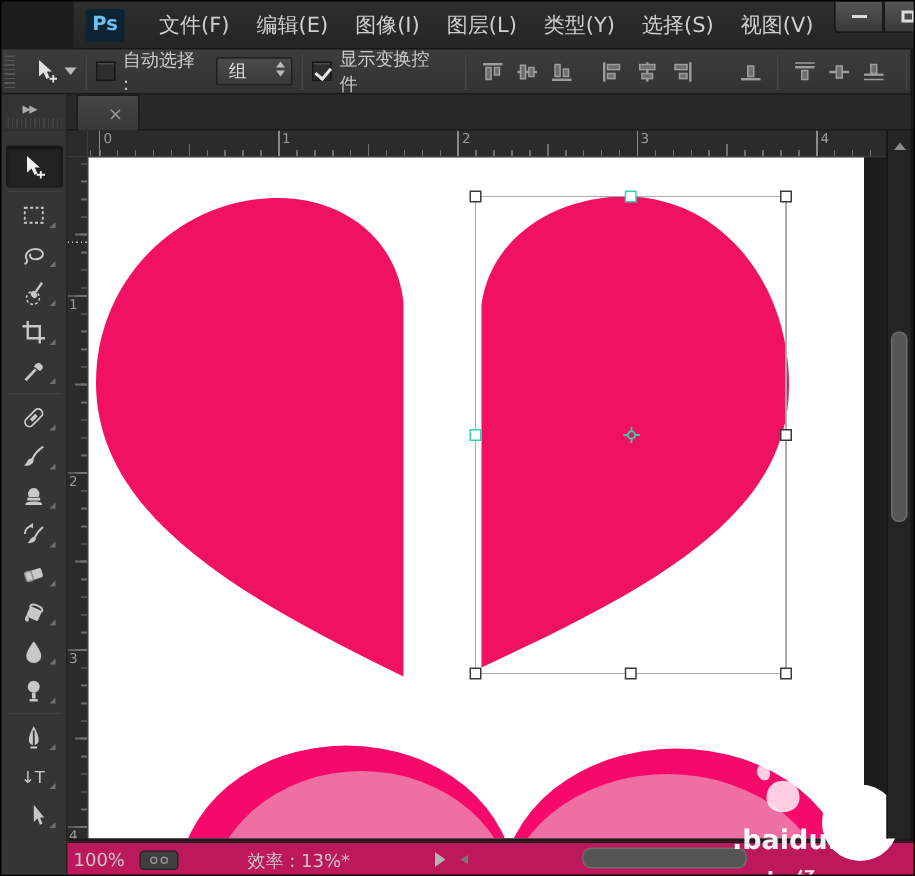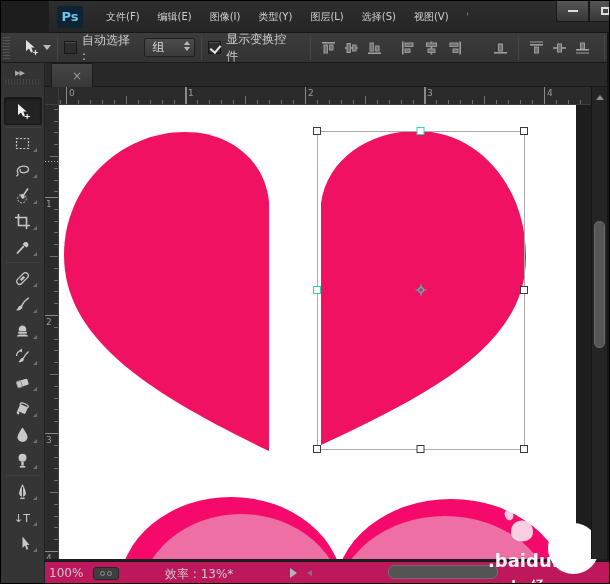--- a/index.html
+++ b/index.html
@@ -5,21 +5,21 @@
   html,body{margin:0;padding:0;background:#111;}
   *{box-sizing:border-box;font-family:"DejaVu Sans","Liberation Sans",sans-serif;}
   #app{position:relative;width:610px;height:584px;background:#1d1d1d;overflow:hidden;
        border:1px solid #000;}
   
   .titlebar{position:absolute;left:0;top:0;width:610px;height:32px;background:linear-gradient(#2e2e2e,#252525);
             border-bottom:1px solid #171717;display:flex;align-items:center;margin-left:48px;}
   .ps-logo{width:26px;height:22px;margin-left:8px;background:#0c2433;color:#6cc3f0;font-weight:bold;
            font-size:13px;display:flex;align-items:center;justify-content:center;border-radius:2px;}
   .menus{display:flex;margin-left:14px;gap:0;overflow:hidden;white-space:nowrap;flex:1;}
-  .menu-item{color:#cfcfcf;font-size:10px;padding:4px 9px;cursor:default;}
+  .menu-item{color:#cfcfcf;font-size:14px;padding:4px 9px;cursor:default;}
   .menu-item.clip{max-width:10px;overflow:hidden;padding-right:0;}
   .win-controls{position:absolute;right:4px;top:0;display:flex;}
   .win-btn{width:33px;height:21px;background:linear-gradient(#565656,#383838);border:1px solid #191919;
            border-top:none;display:flex;align-items:center;justify-content:center;position:relative;}
   .win-btn:first-child{border-radius:0 0 0 3px;}
   .win-btn:last-child{border-radius:0 0 3px 0;}
   .glyph-min{width:10px;height:2px;background:#ddd;}
   .glyph-max{width:9px;height:8px;border:2px solid #ddd;}
   .glyph-close{position:relative;width:11px;height:11px;}
   .glyph-close::before,.glyph-close::after{content:"";position:absolute;left:5px;top:0;width:2.4px;height:11px;background:#ddd;}
@@ -111,22 +111,22 @@
 <body>
 
 <div id="app">
 
   <div class="titlebar">
     <div class="ps-logo">Ps</div>
     <div class="menus">
       <span class="menu-item">文件(F)</span>
       <span class="menu-item">编辑(E)</span>
       <span class="menu-item">图像(I)</span>
+      <span class="menu-item">图层(L)</span>
       <span class="menu-item">类型(Y)</span>
-      <span class="menu-item">图层(L)</span>
       <span class="menu-item">选择(S)</span>
       <span class="menu-item">视图(V)</span>
       <span class="menu-item clip">窗口(W)</span>
     </div>
     <div class="win-controls">
       <div class="win-btn">
           <span class="glyph-min"></span>
         </div>
       <div class="win-btn">
           <span class="glyph-max"></span>

